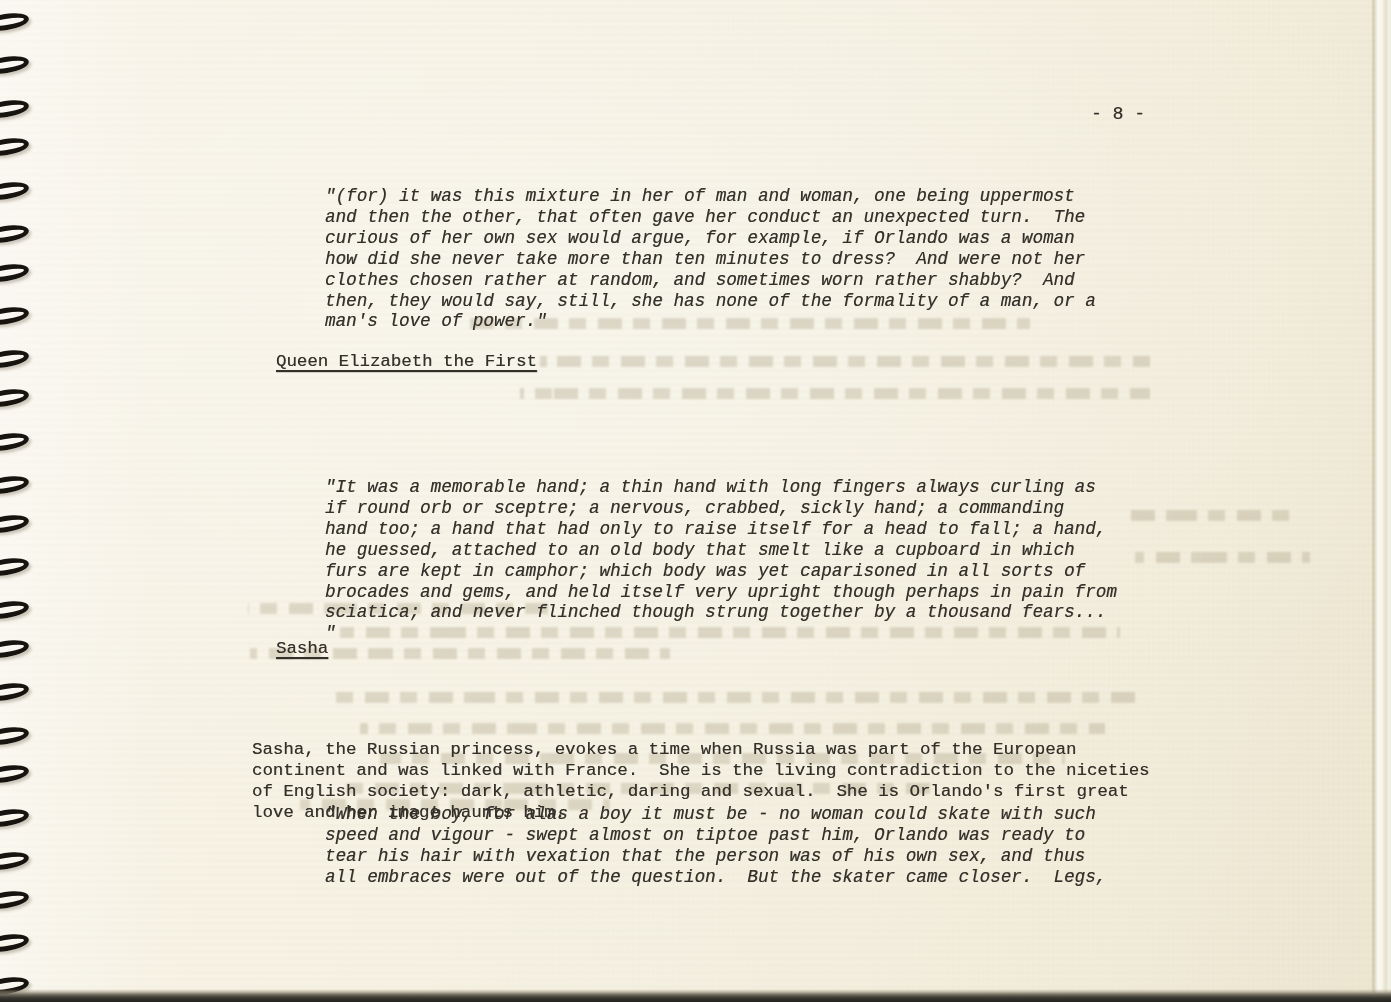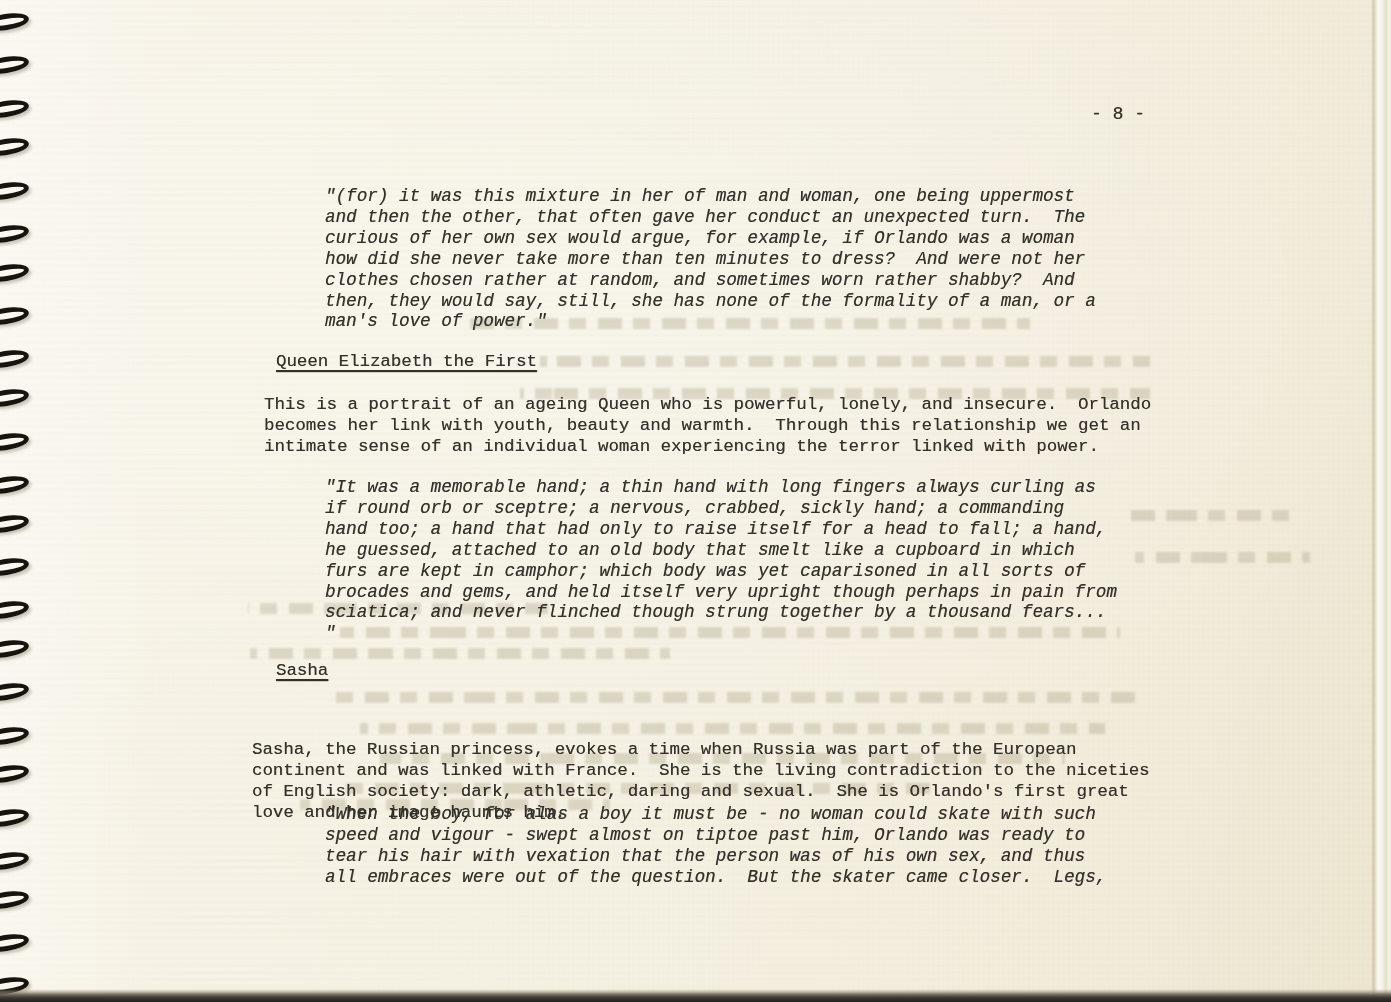--- a/index.html
+++ b/index.html
@@ -131,34 +131,31 @@
   <div class="txt quote" style="left:325px; top:186px;">"(for) it was this mixture in her of man and woman, one being uppermost
 and then the other, that often gave her conduct an unexpected turn.  The
 curious of her own sex would argue, for example, if Orlando was a woman
 how did she never take more than ten minutes to dress?  And were not her
 clothes chosen rather at random, and sometimes worn rather shabby?  And
 then, they would say, still, she has none of the formality of a man, or a
 man's love of power."</div>
 
   <div class="txt heading" style="left:264px; top:352px;">Queen Elizabeth the First</div>
 
-  <div class="txt body-text" style="left:264px; top:395px;">This is a portrait of an ageing Queen who is powerful, lonely, and insecure.  Orlando
-becomes her link with youth, beauty and warmth.  Through this relationship we get an
-intimate sense of an individual woman experiencing the terror linked with power.</div>
 
   <div class="txt quote" style="left:325px; top:477px;">"It was a memorable hand; a thin hand with long fingers always curling as
 if round orb or sceptre; a nervous, crabbed, sickly hand; a commanding
 hand too; a hand that had only to raise itself for a head to fall; a hand,
 he guessed, attached to an old body that smelt like a cupboard in which
 furs are kept in camphor; which body was yet caparisoned in all sorts of
 brocades and gems, and held itself very upright though perhaps in pain from
 sciatica; and never flinched though strung together by a thousand fears...
 "</div>
 
-  <div class="txt heading" style="left:264px; top:661px;">Sasha</div>
+  <div class="txt heading" style="left:264px; top:639px;">Sasha</div>
 
   <div class="txt body-text" style="left:252px; top:704px;margin-top:36px;">Sasha, the Russian princess, evokes a time when Russia was part of the European
 continent and was linked with France.  She is the living contradiction to the niceties
 of English society: dark, athletic, daring and sexual.  She is Orlando's first great
 love and her image haunts him.</div>
 
   <div class="txt quote" style="left:325px; top:804px;">"When the boy, for alas a boy it must be - no woman could skate with such
 speed and vigour - swept almost on tiptoe past him, Orlando was ready to
 tear his hair with vexation that the person was of his own sex, and thus
 all embraces were out of the question.  But the skater came closer.  Legs,</div>

